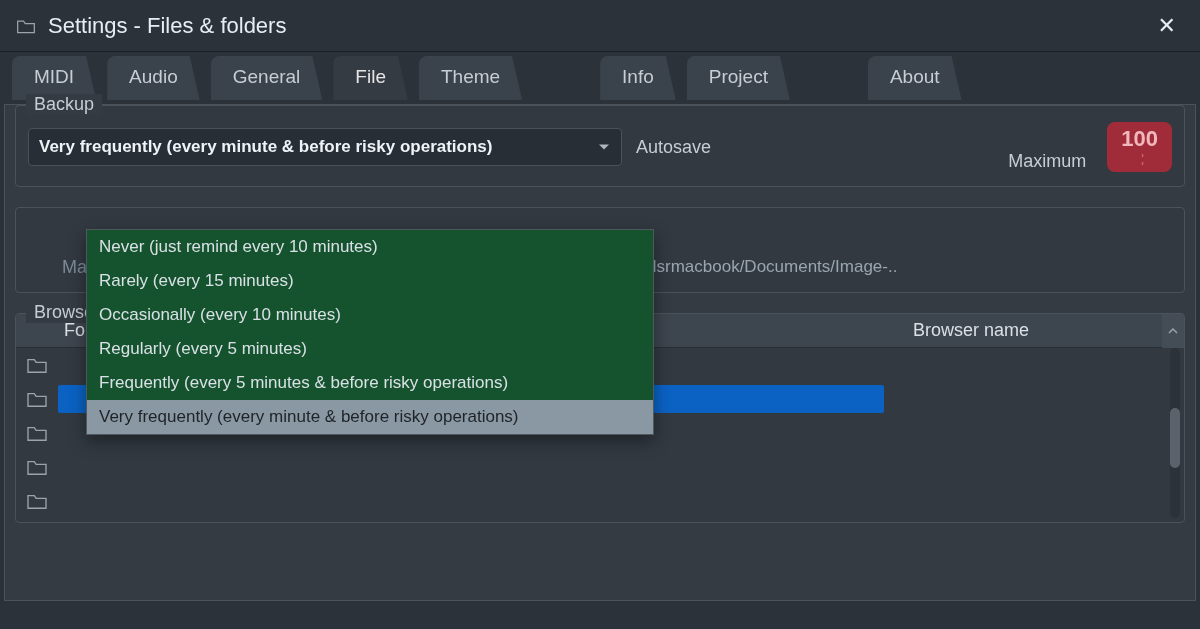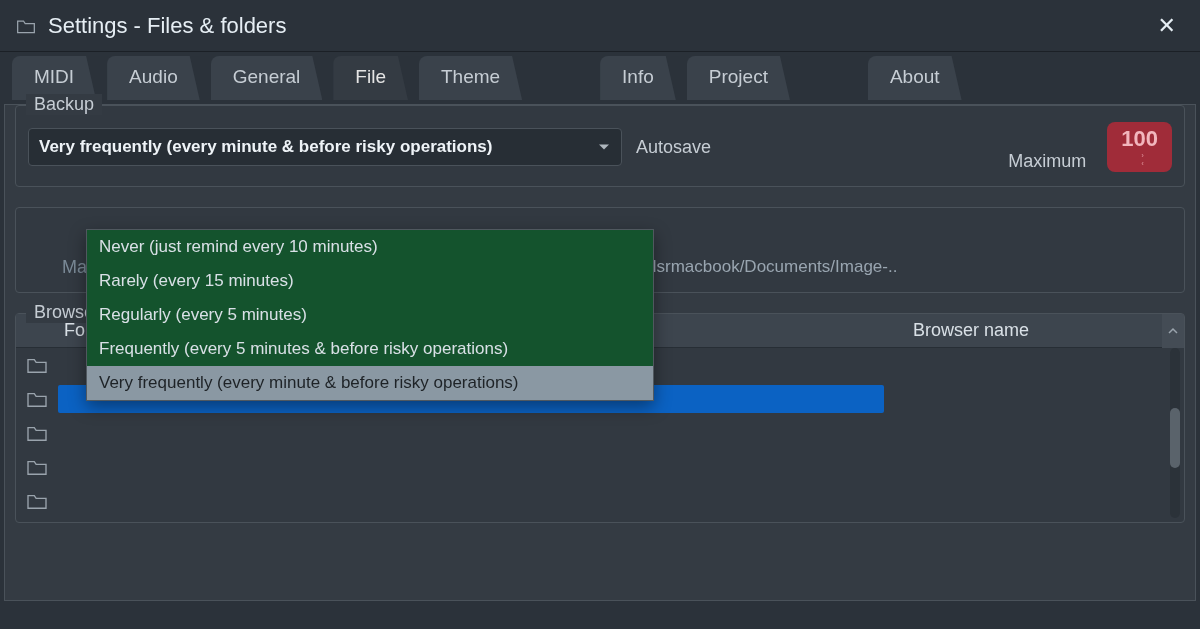--- a/index.html
+++ b/index.html
@@ -307,16 +307,17 @@
     <div class="scrollbar-track">
       <div class="scrollbar-thumb"></div>
     </div>
   </div>
 
 </div>
 
 <div class="dropdown">
   <div class="item">Never (just remind every 10 minutes)</div>
   <div class="item">Rarely (every 15 minutes)</div>
+  <div class="item">Occasionally (every 10 minutes)</div>
   <div class="item">Regularly (every 5 minutes)</div>
   <div class="item">Frequently (every 5 minutes &amp; before risky operations)</div>
   <div class="item highlight">Very frequently (every minute &amp; before risky operations)</div>
 </div>
 
 </body></html>

